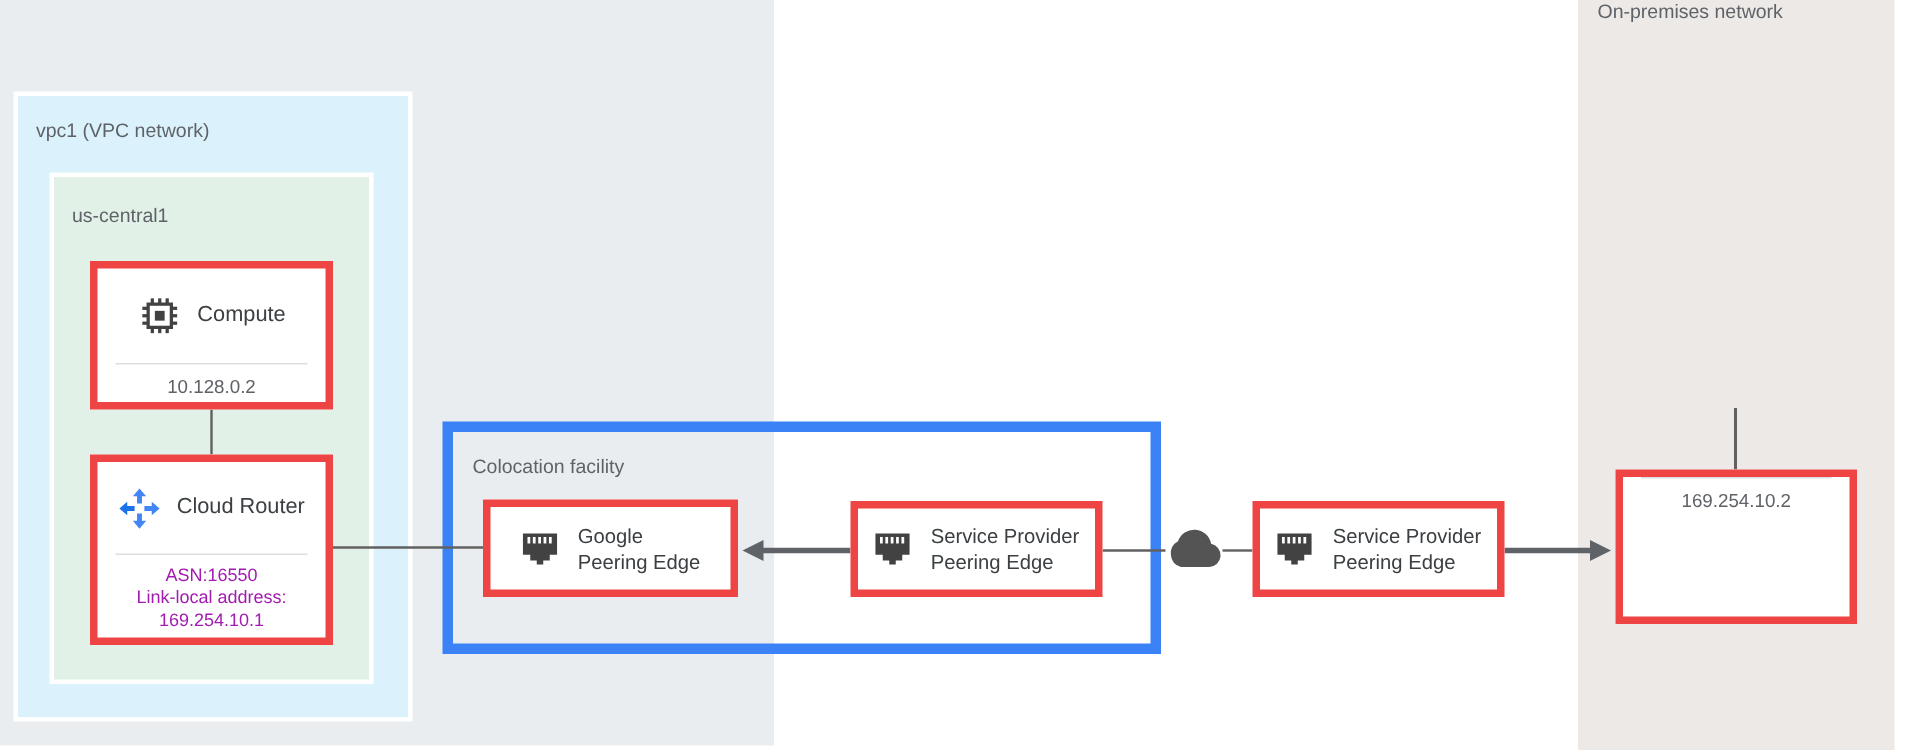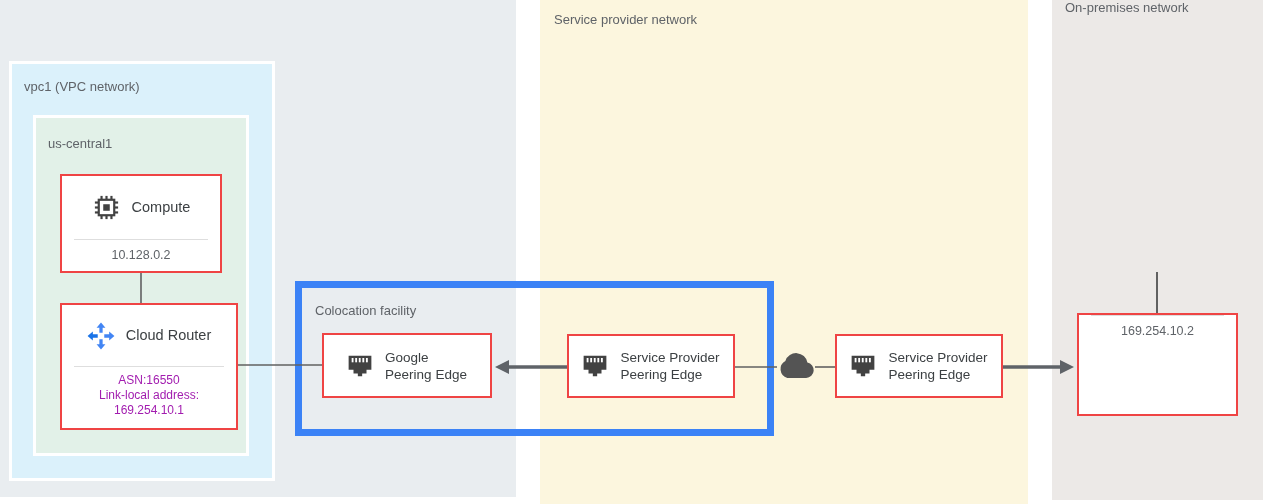--- a/index.html
+++ b/index.html
@@ -21,52 +21,49 @@
            background:#dbf1fb;box-shadow:0 0 0 3px #fff;}
   #vpc-box>.region-label{left:12px;top:15px;}
   #subnet-box{position:absolute;left:36px;top:118px;width:210px;height:335px;
            background:#e2f1e8;box-shadow:0 0 0 3px #fff;}
   #subnet-box>.region-label{left:12px;top:18px;}
 
   #coloc-box{position:absolute;left:295px;top:281px;width:465px;height:141px;
            border:7px solid #3b82f6;background:transparent;}
   #coloc-box>.region-label{left:13px;top:15px;}
 
-  .node{position:absolute;background:#fff;border:2px solid #ef4444;box-sizing:border-box;}
+  .node{position:absolute;background:#fff;border:5px solid #ef4444;box-sizing:border-box;}
   .node-head{display:flex;align-items:center;justify-content:center;gap:11px;}
   .node-title{font-size:14.5px;color:#3c4043;line-height:17px;}
   .node-divider{border-top:1px solid #dedede;margin:0 12px;}
   .node-detail{text-align:center;font-size:12.5px;color:#5f6368;padding-top:8px;}
   .node-detail-small{text-align:center;font-size:12px;color:#a21caf;line-height:15px;padding-top:6px;}
 
   #compute-box{left:60px;top:174px;width:162px;height:99px;}
   #compute-box .node-head{height:63px;}
-  #router-box{left:60px;top:303px;width:178px;height:127px;}
+  #router-box{left:60px;top:303px;width:162px;height:127px;}
   #router-box .node-head{height:61px;}
   #user-box{left:1077px;top:173px;width:161px;height:99px;}
   #user-box .node-head{height:63px;}
   #opr-box{left:1077px;top:313px;width:161px;height:103px;}
   #opr-box .node-head{height:64px;}
   #gpe-box{left:322px;top:333px;width:170px;height:65px;}
   #spe1-box{left:567px;top:334px;width:168px;height:64px;}
   #spe2-box{left:835px;top:334px;width:168px;height:64px;}
   .edge-box{display:flex;align-items:center;justify-content:center;gap:12px;}
   .edge-label{font-size:13.5px;color:#3c4043;line-height:17px;}
 
   #overlay{position:absolute;left:0;top:0;width:1280px;height:504px;pointer-events:none;}
 </style>
 </head>
 <body>
 
 <div id="canvas">
 
   <div class="region" id="gcp-region"></div>
-  <div class="region" id="sp-region">
-    <span class="region-label">Service provider network</span>
-  </div>
   <div class="region" id="onprem-region">
     <span class="region-label">On-premises network</span>
   </div>
 
 
   <div id="vpc-box">
     <span class="region-label">vpc1 (VPC network)</span>
   </div>
   <div id="subnet-box">
     <span class="region-label">us-central1</span>

